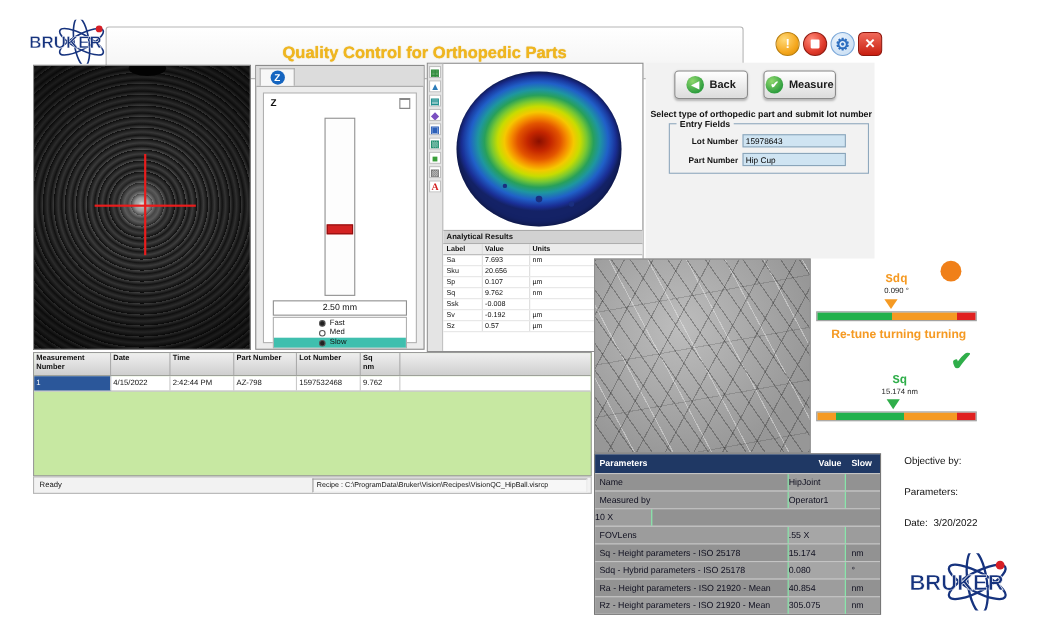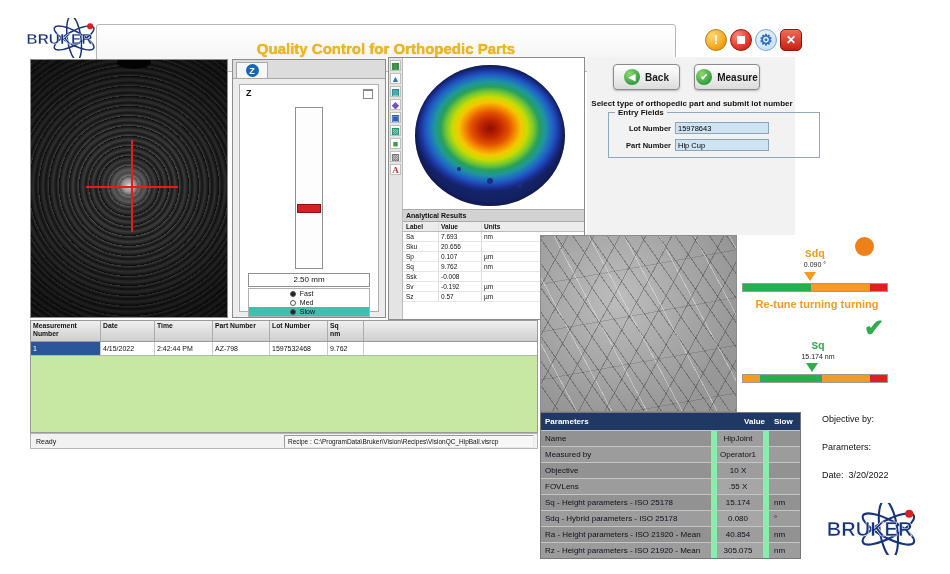--- a/index.html
+++ b/index.html
@@ -125,23 +125,23 @@
   .bigcheck{font-size:24px;font-weight:bold;color:#2fae4a;}
 
   
   .ptable{border:1px solid #777;font-size:8px;}
   .phead{display:flex;height:17px;background:#1f3864;color:#fff;font-weight:bold;line-height:17px;}
   .ph1{width:176px;padding-left:4px;box-sizing:border-box;}
   .ph2{width:52px;text-align:right;padding-right:4px;box-sizing:border-box;}
   .ph3{flex:1;padding-left:5px;}
   .prow{display:flex;height:15px;line-height:15px;background:#9c9c9c;border-top:1px solid #c4c4c4;color:#101020;}
   .prow:nth-child(even){background:#929292;}
-  .pc{box-sizing:border-box;border-right:6px solid #86efac;overflow:hidden;white-space:nowrap;}
+  .pc{box-sizing:border-box;border-right:1px solid #86efac;overflow:hidden;white-space:nowrap;}
   .pn{width:176px;padding-left:4px;}
-  .pv{width:52px;text-align:center;padding-right:4px;background:rgba(255,255,255,.10);}
+  .pv{width:52px;text-align:left;padding-right:4px;background:rgba(255,255,255,.10);}
   .pu{flex:1;padding-left:5px;border-right:none;}
 
   .sig-line{font-size:9px;color:#111;}
 </style>
 </head>
 <body>
 
 <div class="stage">
 
   <div class="abs" style="left:26px;top:18px;width:74px;height:40px;">
@@ -278,21 +278,21 @@
     <span class="cmd-icon">◀</span>
     <span>Back</span>
   </div>
   <div class="cmd-btn" style="left:694px;top:64px;width:66px;">
     <span class="cmd-icon">✔</span>
     <span>Measure</span>
   </div>
 
   <div class="abs instruction" style="left:590px;top:99px;width:204px;">Select type of orthopedic part and submit lot number</div>
 
-  <div class="abs group" style="left:608px;top:112px;width:212px;height:46px;">
+  <div class="abs group" style="left:608px;top:112px;width:182px;height:46px;">
     <span class="group-label">Entry Fields</span>
     <div class="field-row" style="left:4px;top:9px;">
       <label>Lot Number</label>
       <input type="text" readonly="" value="15978643" style="">
     </div>
     <div class="field-row" style="left:4px;top:26px;">
       <label>Part Number</label>
       <input type="text" readonly="" value="Hip Cup" style="">
     </div>
   </div>
@@ -353,21 +353,20 @@
       <span class="pc pn">Name</span>
       <span class="pc pv">HipJoint</span>
       <span class="pc pu"></span>
     </div>
     <div class="prow">
       <span class="pc pn">Measured by</span>
       <span class="pc pv">Operator1</span>
       <span class="pc pu"></span>
     </div>
     <div class="prow">
-      <span class="pc pn">Objective</span>
       <span class="pc pv">10 X</span>
       <span class="pc pu"></span>
     </div>
     <div class="prow">
       <span class="pc pn">FOVLens</span>
       <span class="pc pv">.55 X</span>
       <span class="pc pu"></span>
     </div>
     <div class="prow">
       <span class="pc pn">Sq - Height parameters - ISO 25178</span>

